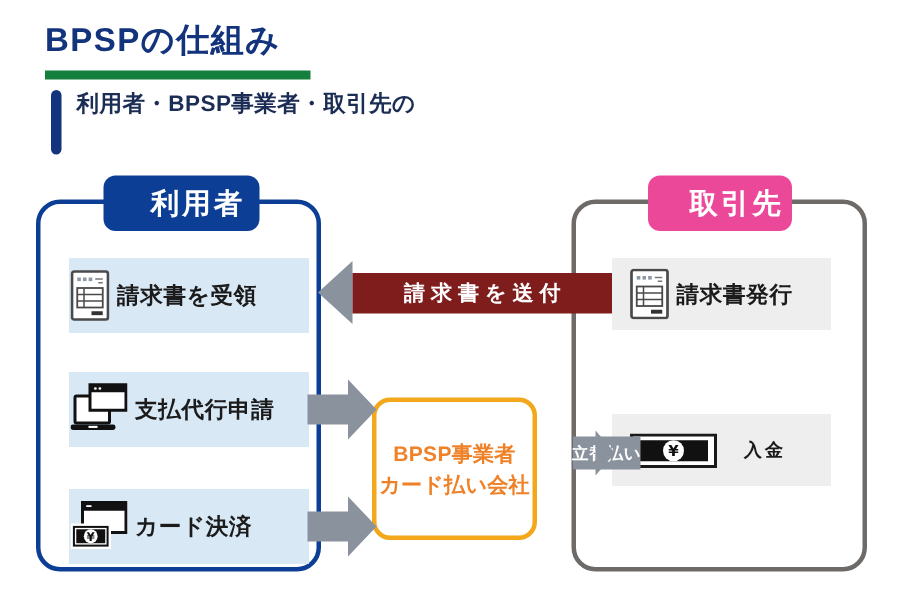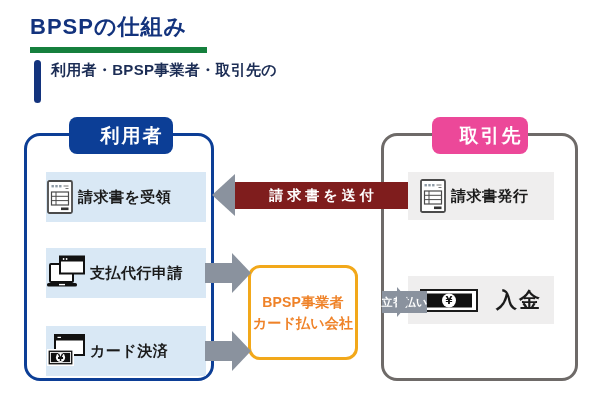--- a/index.html
+++ b/index.html
@@ -30,21 +30,21 @@
     padding-left:22px;
   }
   .user-label { left:69px; width:104px; background:#0c3e96; }
   .partner-label { left:432px; width:96px; background:#ec4899; }
 
   
   .item { position:absolute; display:flex; align-items:center; z-index:2; }
   .item-blue { left:46px; width:160px; height:50px; background:#d9e8f5; padding-left:1px; }
   .item-gray { left:408px; width:146px; height:48px; background:#efeeee; padding-left:12px; }
   .item-label { font-size:15px; font-weight:800; color:#1b1b1b; margin-left:5px; letter-spacing:0.5px; white-space:nowrap; }
-  .item-label-lg { font-size:21px; margin-left:18px; letter-spacing:2px; }
+  .item-label-lg { font-size:12px; margin-left:18px; letter-spacing:2px; }
   .icon { flex:0 0 auto; display:block; }
 
   
   .bpsp-box {
     position:absolute; left:248px; top:265px; width:110px; height:95px;
     background:#fff; border:3px solid #f2a81a; border-radius:12px; z-index:2;
     display:flex; flex-direction:column; align-items:center; justify-content:center;
     color:#ef8228; font-size:14px; font-weight:800; line-height:1.5; letter-spacing:0.2px;
     text-align:center; white-space:nowrap;
   }

